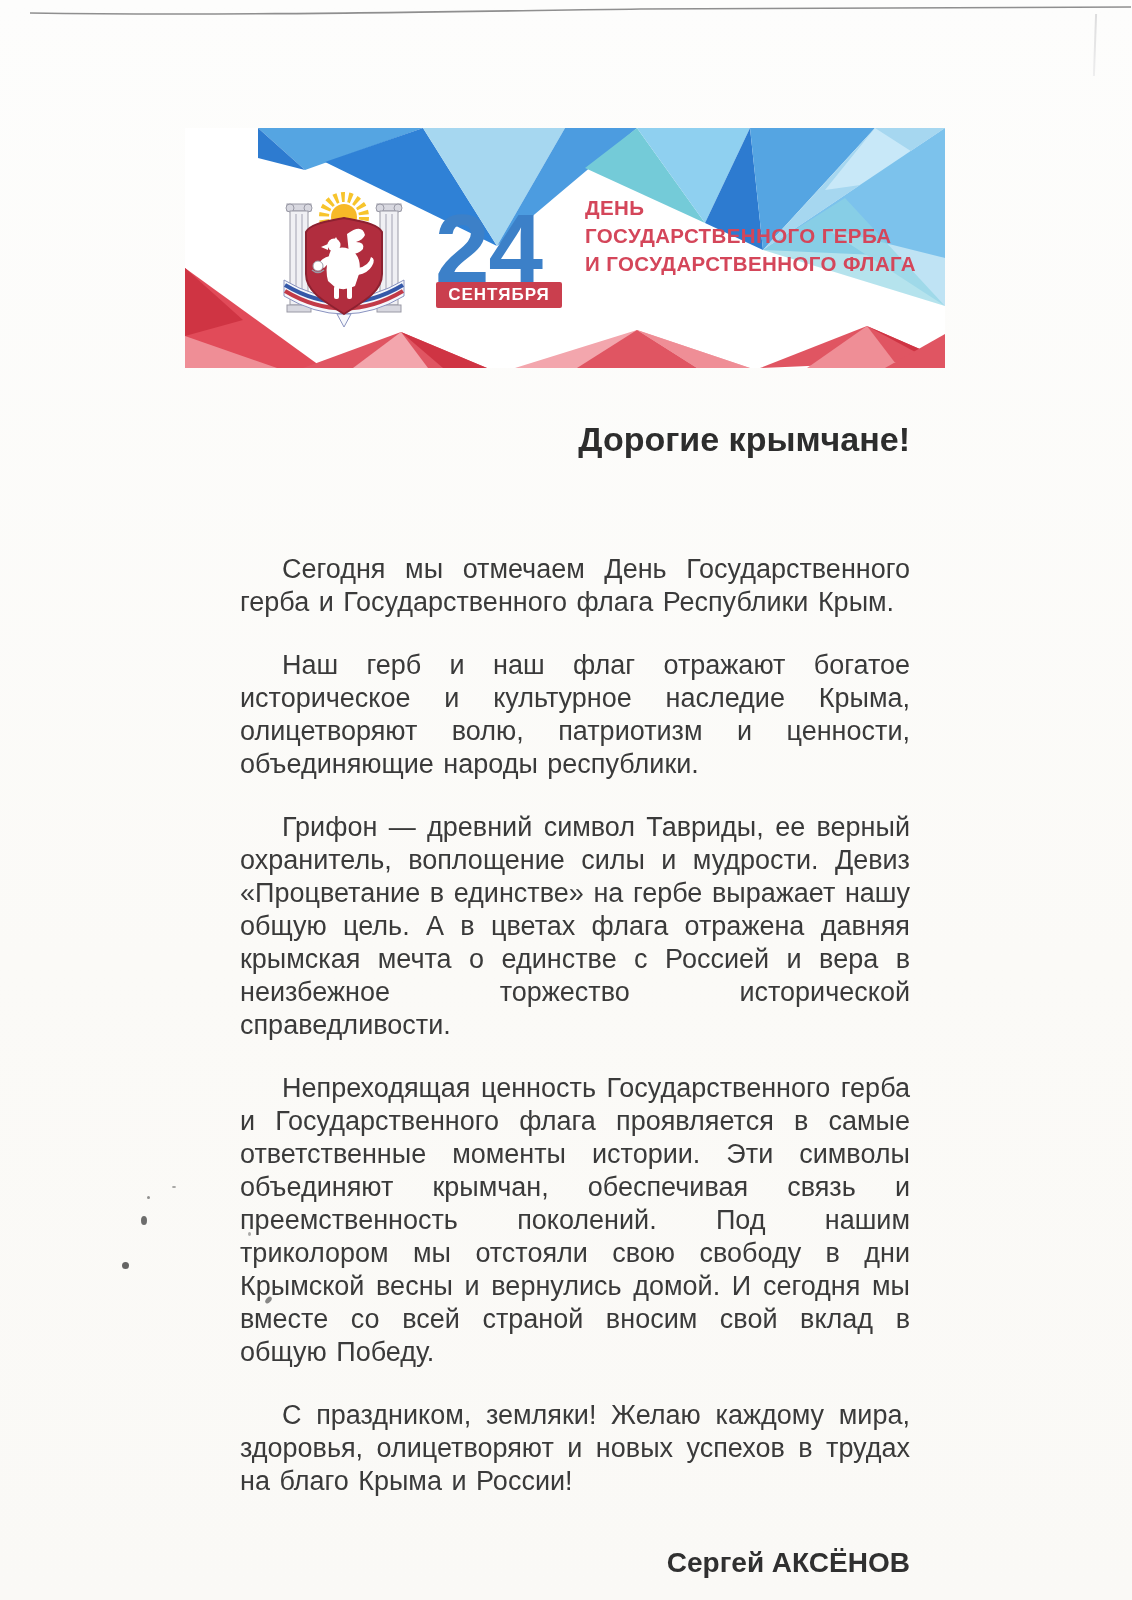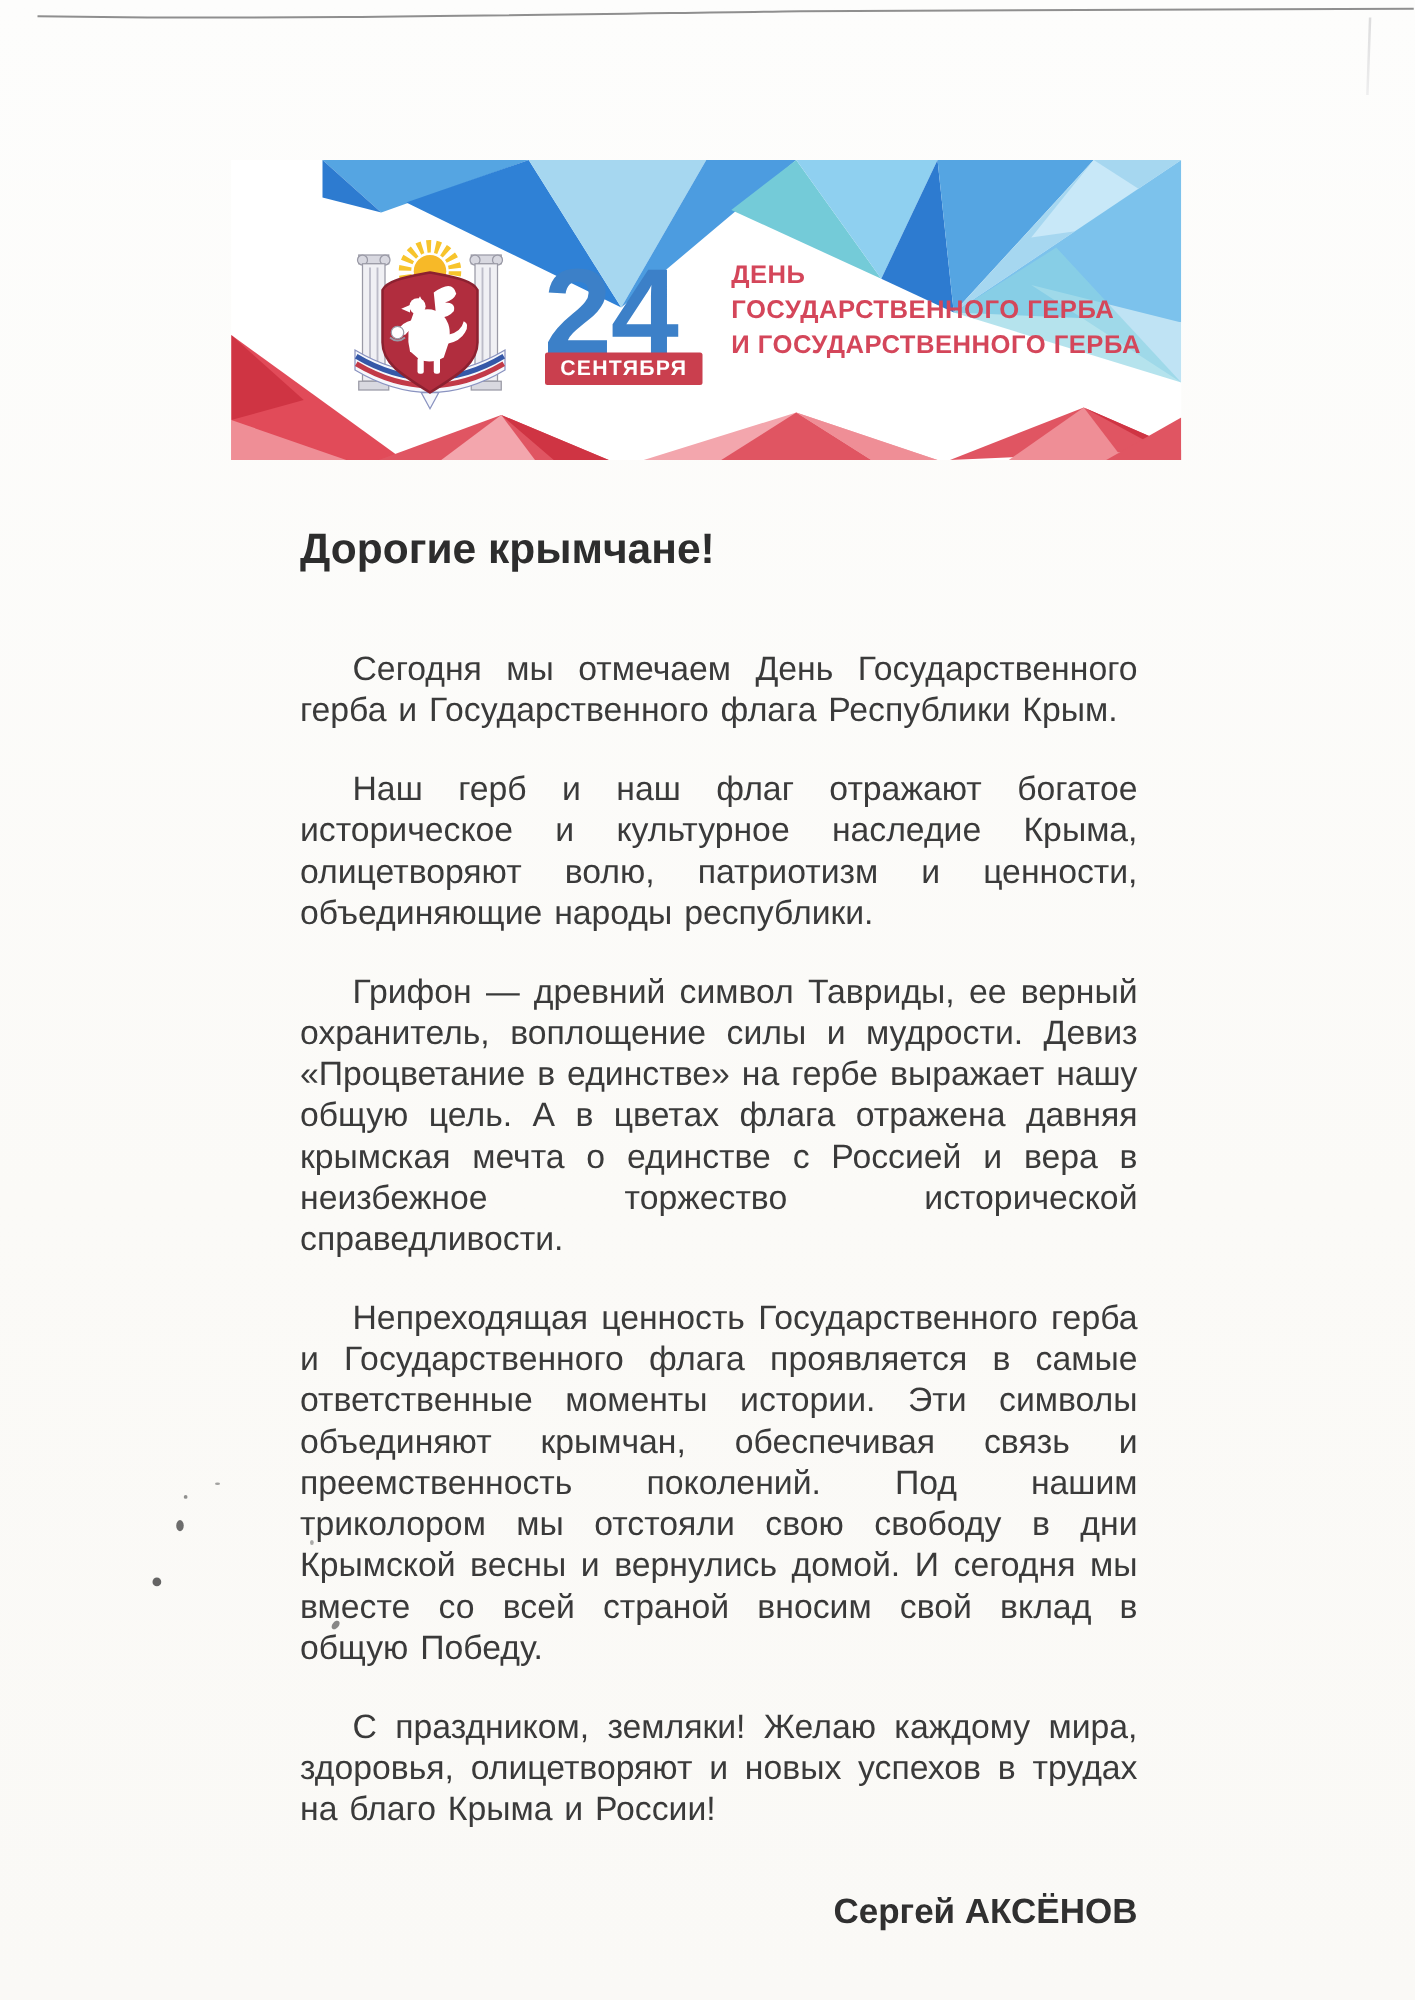--- a/index.html
+++ b/index.html
@@ -16,26 +16,26 @@
 
   
   .banner{position:absolute;left:185px;top:128px;width:760px;height:240px;background:#ffffff;}
   .banner-art{position:absolute;left:0;top:0;width:760px;height:240px;}
   .emblem{position:absolute;left:96px;top:56px;width:126px;height:146px;}
   .day{position:absolute;left:250px;top:72px;font-size:98px;line-height:1;font-weight:700;
     color:#3c80c8;letter-spacing:-1px;}
   .month{position:absolute;left:251px;top:154px;width:126px;height:26px;background:#ca3f4e;
     color:#ffffff;font-weight:700;font-size:17px;letter-spacing:1px;display:flex;
     align-items:center;justify-content:center;border-radius:2px;text-align:center;}
-  .banner-title{position:absolute;left:400px;top:78px;color:#d4465a;font-weight:700;
+  .banner-title{position:absolute;left:400px;top:66px;color:#d4465a;font-weight:700;
     font-size:20.5px;line-height:28px;letter-spacing:.4px;white-space:nowrap;}
 
   
   .letter{position:absolute;left:240px;top:420px;width:670px;color:#3a3a3a;}
-  .salutation{margin:0 0 60px 0;text-align:left;font-size:34px;font-weight:700;color:#2d2d2d;}
+  .salutation{margin:0 0 94px 0;text-align:right;font-size:34px;font-weight:700;color:#2d2d2d;}
   .letter p{margin:0 0 30px 0;font-size:27px;line-height:33px;text-align:justify;
     text-indent:42px;word-spacing:2px;}
   .signature{margin-top:46px;text-align:right;font-weight:700;font-size:28px;
     line-height:38px;color:#303030;}
 </style>
 </head>
 <body>
 
 <div class="page">
 
@@ -121,21 +121,21 @@
       <circle cx="37" cy="82" r="5" fill="#ffffff" stroke="#9a9aa6" stroke-width="1"></circle>
       <path d="M31,86 q6,5 12,0" fill="none" stroke="#9a9aa6" stroke-width="1.5"></path>
     </svg>
 
     <div class="day">24</div>
     <div class="month">СЕНТЯБРЯ</div>
 
     <div class="banner-title">
       <div>ДЕНЬ</div>
       <div>ГОСУДАРСТВЕННОГО ГЕРБА</div>
-      <div>И ГОСУДАРСТВЕННОГО ГЕРБА</div>
+      <div>И ГОСУДАРСТВЕННОГО ФЛАГА</div>
     </div>
   </div>
 
   <div class="letter">
     <h1 class="salutation">Дорогие крымчане!</h1>
     <p>Сегодня мы отмечаем День Государственного герба и Государственного флага Республики Крым.</p>
     <p>Наш герб и наш флаг отражают богатое историческое и культурное наследие Крыма, олицетворяют волю, патриотизм и ценности, объединяющие народы республики.</p>
     <p>Грифон — древний символ Тавриды, ее верный охранитель, воплощение силы и мудрости. Девиз «Процветание в единстве» на гербе выражает нашу общую цель. А в цветах флага отражена давняя крымская мечта о единстве с Россией и вера в неизбежное торжество исторической справедливости.</p>
     <p>Непреходящая ценность Государственного герба и Государственного флага проявляется в самые ответственные моменты истории. Эти символы объединяют крымчан, обеспечивая связь и преемственность поколений. Под нашим триколором мы отстояли свою свободу в дни Крымской весны и вернулись домой. И сегодня мы вместе со всей страной вносим свой вклад в общую Победу.</p>
     <p>С праздником, земляки! Желаю каждому мира, здоровья, олицетворяют и новых успехов в трудах на благо Крыма и России!</p>

